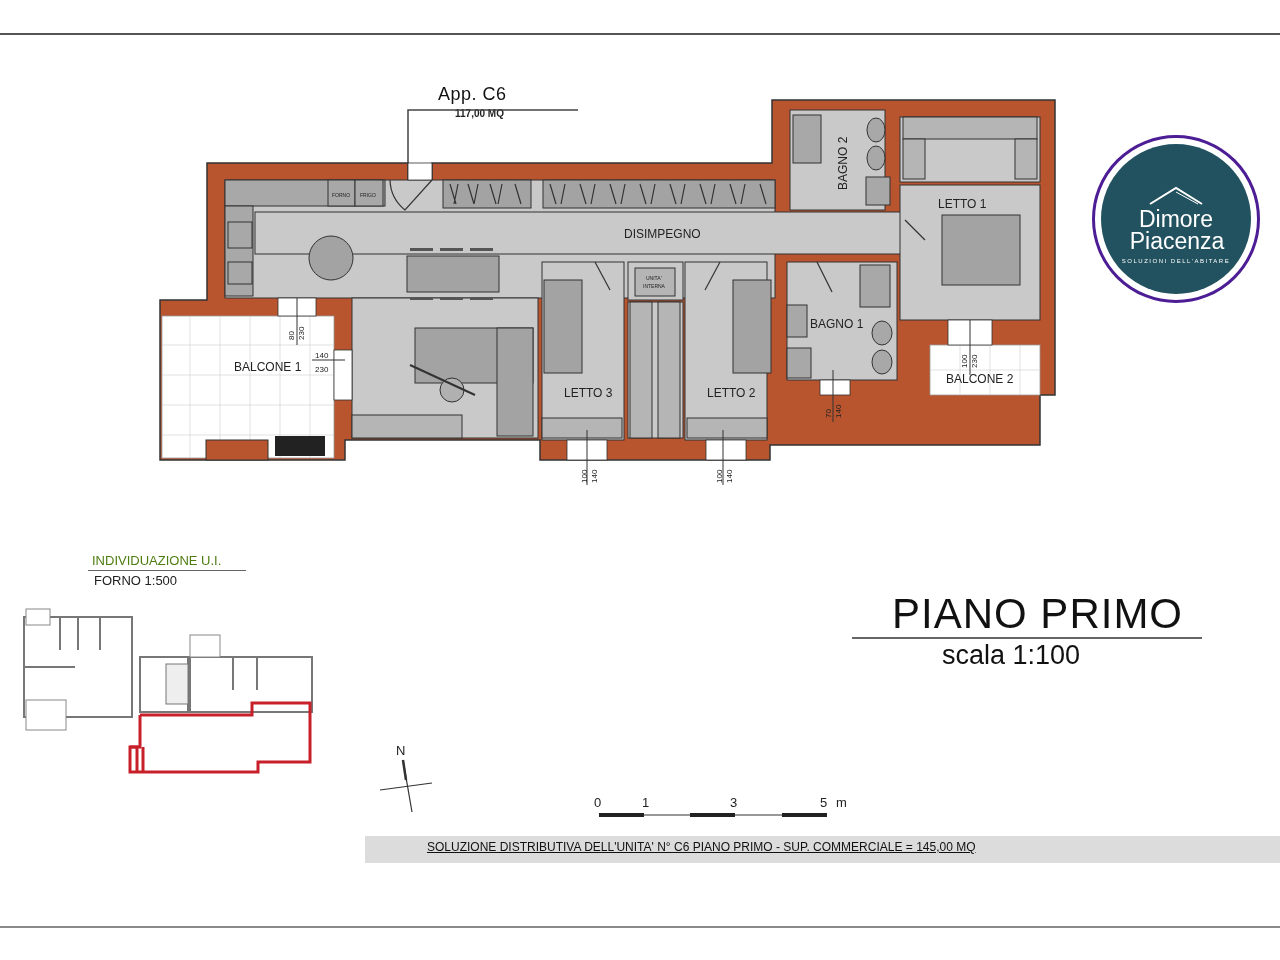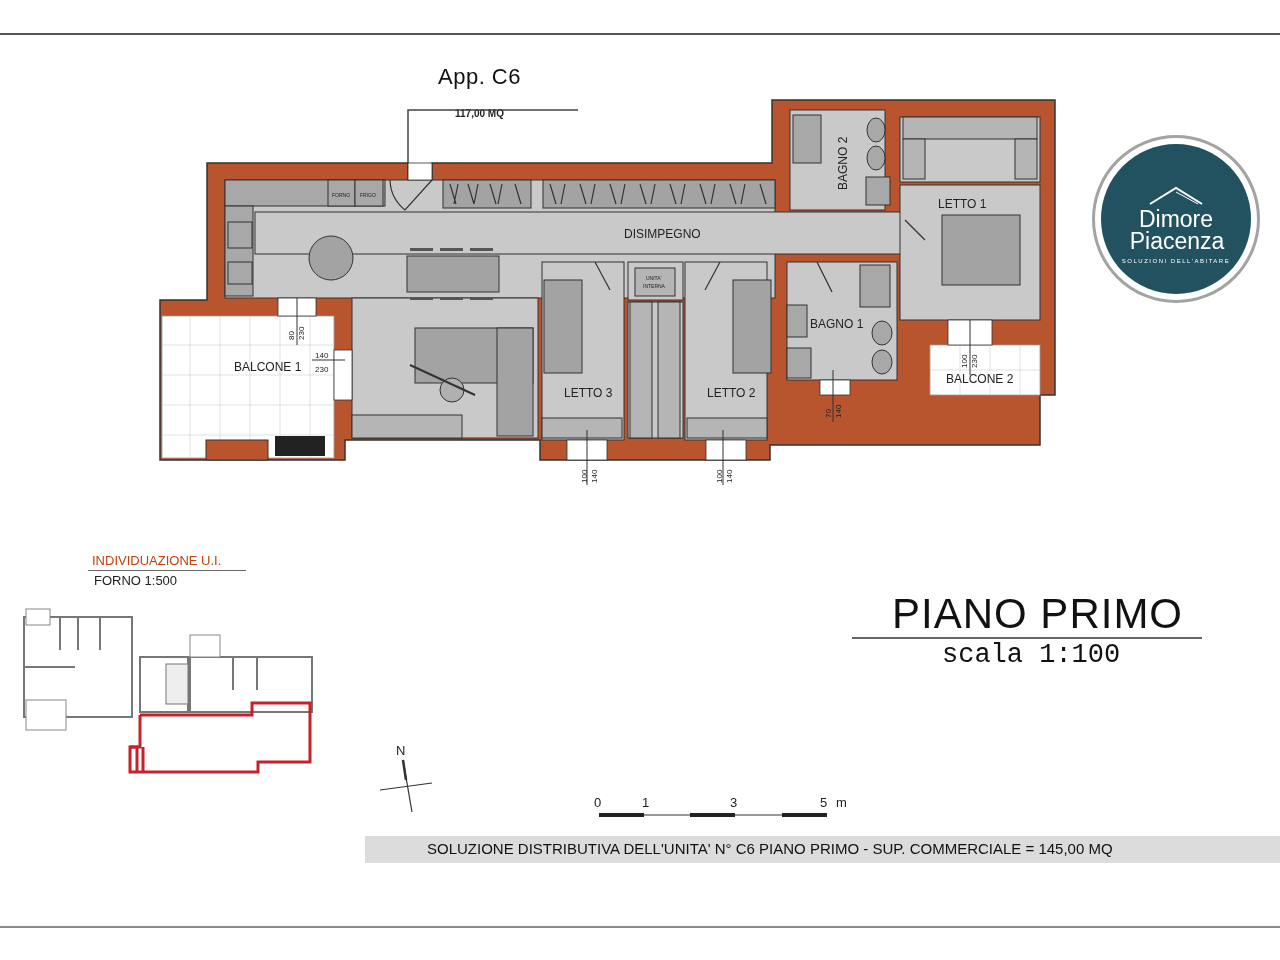--- a/index.html
+++ b/index.html
@@ -1,35 +1,35 @@
 <!DOCTYPE html>
 <html><head>
 <meta charset="utf-8">
 <style>
   html,body{margin:0;padding:0;background:#fff;}
   body{width:1280px;height:960px;position:relative;overflow:hidden;font-family:"Liberation Sans","DejaVu Sans",sans-serif;color:#222;}
   .abs{position:absolute;}
   .hline-top{left:0;top:33px;width:1280px;height:2px;background:#555;}
   .hline-bot{left:0;top:926px;width:1280px;height:2px;background:#8a8a8a;}
   svg text{font-family:"Liberation Sans","DejaVu Sans",sans-serif;}
-  .title-app{left:438px;top:64px;font-size:22px;color:#111;letter-spacing:0.5px;}
+  .title-app{left:438px;top:84px;font-size:18px;color:#111;letter-spacing:0.5px;}
   .title-mq{left:455px;top:108px;font-size:10px;color:#222;font-weight:bold;}
-  .logo{left:1092px;top:135px;width:168px;height:168px;border-radius:50%;border:3px solid #a3a3a3;box-sizing:border-box;display:flex;align-items:center;justify-content:center;background:#fff;}
+  .logo{left:1092px;top:135px;width:168px;height:168px;border-radius:50%;border:3px solid #4c1d95;box-sizing:border-box;display:flex;align-items:center;justify-content:center;background:#fff;}
   .logo-inner{width:150px;height:150px;border-radius:50%;background:#22525f;position:relative;color:#fff;text-align:center;}
   .logo-l1{position:absolute;left:0;right:0;top:64px;font-size:23px;line-height:22px;}
   .logo-l2{position:absolute;left:2px;right:0;top:86px;font-size:23px;line-height:22px;}
   .logo-l3{position:absolute;left:0;right:0;top:114px;font-size:6px;letter-spacing:1.5px;}
   .piano-title{left:876px;top:590px;font-size:42px;letter-spacing:1px;color:#111;margin-left:16px;}
   .piano-line{left:852px;top:637px;width:350px;height:2px;background:#666;}
-  .piano-scale{left:942px;top:640px;font-size:27px;color:#111;font-family:Liberation Mono, monospace;}
-  .ind-title{left:92px;top:553px;font-size:13px;color:#c2410c;}
+  .piano-scale{left:942px;top:640px;font-size:27px;color:#111;}
+  .ind-title{left:92px;top:553px;font-size:13px;color:#4d7c0f;}
   .ind-line{left:88px;top:570px;width:158px;height:1px;background:#666;}
   .ind-scale{left:94px;top:573px;font-size:13px;color:#222;}
   .footer-bar{left:365px;top:836px;width:915px;height:27px;background:#dcdcdc;}
-  .footer-text{left:427px;top:840px;font-size:15px;color:#111;white-space:nowrap;}
+  .footer-text{left:427px;top:840px;font-size:12px;color:#111;white-space:nowrap;text-decoration:underline;}
   .room-label{font-size:12px;fill:#222;}
 </style>
 </head>
 <body>
 
 <div class="abs hline-top"></div>
 <div class="abs hline-bot"></div>
 
 <div class="abs title-app">App. C6</div>
 <div class="abs title-mq">117,00 MQ</div>

